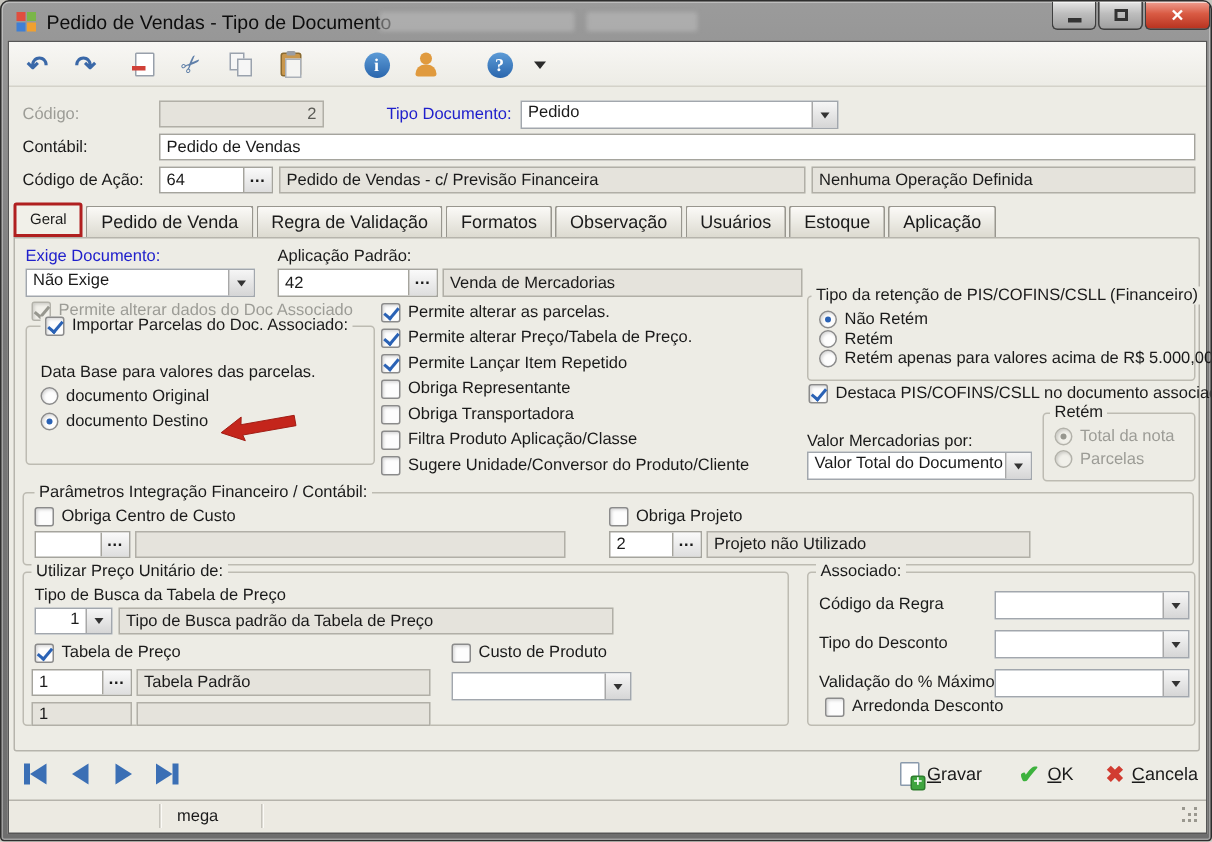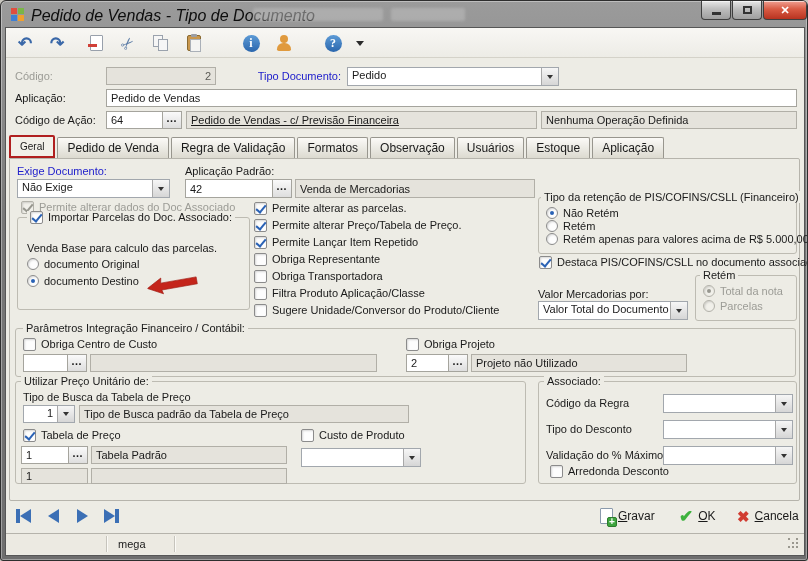--- a/index.html
+++ b/index.html
@@ -11,21 +11,21 @@
          border:1px solid #2e2e2e; border-radius:6px 6px 3px 3px; overflow:hidden;
          box-shadow:inset 0 0 0 1px rgba(255,255,255,.35); }
   .client { position:absolute; left:4px; top:26px; width:800px; height:529px;
             background:#edece5; border:1px solid #565656; }
 
   
   .titlebar { position:absolute; left:0; top:0; width:100%; height:26px; }
   .app-icon { position:absolute; left:10px; top:7px; width:13px; height:13px; display:grid;
               grid-template-columns:6px 6px; grid-template-rows:6px 6px; gap:1px; }
   .app-icon i { display:block; }
-  .title-text { position:absolute; left:30px; top:6px; font-size:16px; color:#0d0d0d; white-space:nowrap;font-style:italic; }
+  .title-text { position:absolute; left:30px; top:6px; font-size:13px; color:#0d0d0d; white-space:nowrap; }
   .redact { position:absolute; top:7px; height:13px; background:rgba(190,190,190,.55);
             border-radius:2px; filter:blur(1.5px); }
   .wbtn { position:absolute; top:0; height:19px; border:1px solid #3f3f3f; border-top:none;
           border-radius:0 0 4px 4px; background:linear-gradient(#e7e7e7,#bdbdbd 45%,#9f9f9f);
           display:flex; align-items:center; justify-content:center; cursor:pointer;
           box-shadow:inset 0 1px 0 rgba(255,255,255,.6); }
   .wbtn.close { background:linear-gradient(#f0a092,#d95b44 45%,#b83320); color:#fff;
                 font-size:11px; font-weight:bold; }
   .wbtn .minbar { width:9px; height:3px; background:#333; margin-top:6px; }
   .wbtn .maxbox { width:9px; height:8px; border:2px solid #333; background:transparent; }
@@ -198,31 +198,31 @@
     <span class="val">2</span>
   </div>
   <span class="lbl blue" style="left:230px;top:69px;width:110px;text-align:right;">Tipo Documento:</span>
   <div class="select" style="left:346px;top:66px;width:212px;height:19px;">
     <span class="val">Pedido</span>
     <span class="sbtn">
         <span class="sarrow"></span>
       </span>
   </div>
 
-  <span class="lbl" style="left:14px;top:91px;">Aplicação:</span>
+  <span class="lbl" style="left:14px;top:91px;">Contábil:</span>
   <div class="field" style="left:105px;top:88px;width:691px;height:18px;">
     <span class="val">Pedido de Vendas</span>
   </div>
 
   <span class="lbl" style="left:14px;top:113px;">Código de Ação:</span>
   <div class="field" style="left:105px;top:110px;width:76px;height:18px;">
     <span class="val">64</span>
     <span class="ebtn">…</span>
   </div>
-  <div class="field ro" style="left:185px;top:110px;width:351px;height:18px;text-decoration:underline;">
+  <div class="field ro" style="left:185px;top:110px;width:351px;height:18px;">
     <span class="val">Pedido de Vendas - c/ Previsão Financeira</span>
   </div>
   <div class="field ro" style="left:540px;top:110px;width:256px;height:18px;">
     <span class="val">Nenhuma Operação Definida</span>
   </div>
 
   <div class="tabstrip">
     <span class="tab active">Geral</span>
     <span class="tab">Pedido de Venda</span>
     <span class="tab">Regra de Validação</span>
@@ -252,21 +252,21 @@
 
   <div class="cb dis checked" style="left:20px;top:200px;">
     <span class="box"></span>
     <span class="t">Permite alterar dados do Doc Associado</span>
   </div>
   <div class="groupbox" style="left:16px;top:216px;width:233px;height:93px;"></div>
   <div class="cb checked" style="left:26px;top:210px;background:#edece5;padding:0 3px;">
     <span class="box"></span>
     <span class="t">Importar Parcelas do Doc. Associado:</span>
   </div>
-  <span class="lbl" style="left:26px;top:241px;">Venda Base para calculo das parcelas.</span>
+  <span class="lbl" style="left:26px;top:241px;">Data Base para valores das parcelas.</span>
   <div class="radio" style="left:26px;top:257px;">
     <span class="box"></span>
     <span class="t">documento Original</span>
   </div>
   <div class="radio checked" style="left:26px;top:274px;">
     <span class="box"></span>
     <span class="t">documento Destino</span>
   </div>
   <svg class="ann-arrow" width="52" height="22" viewBox="0 0 52 22">
     <polygon points="0,11 15,3 14,8 50,8 50,15 14,15 15,19" fill="#c4251b" stroke="#9e1a12" stroke-width="0.6"></polygon>

